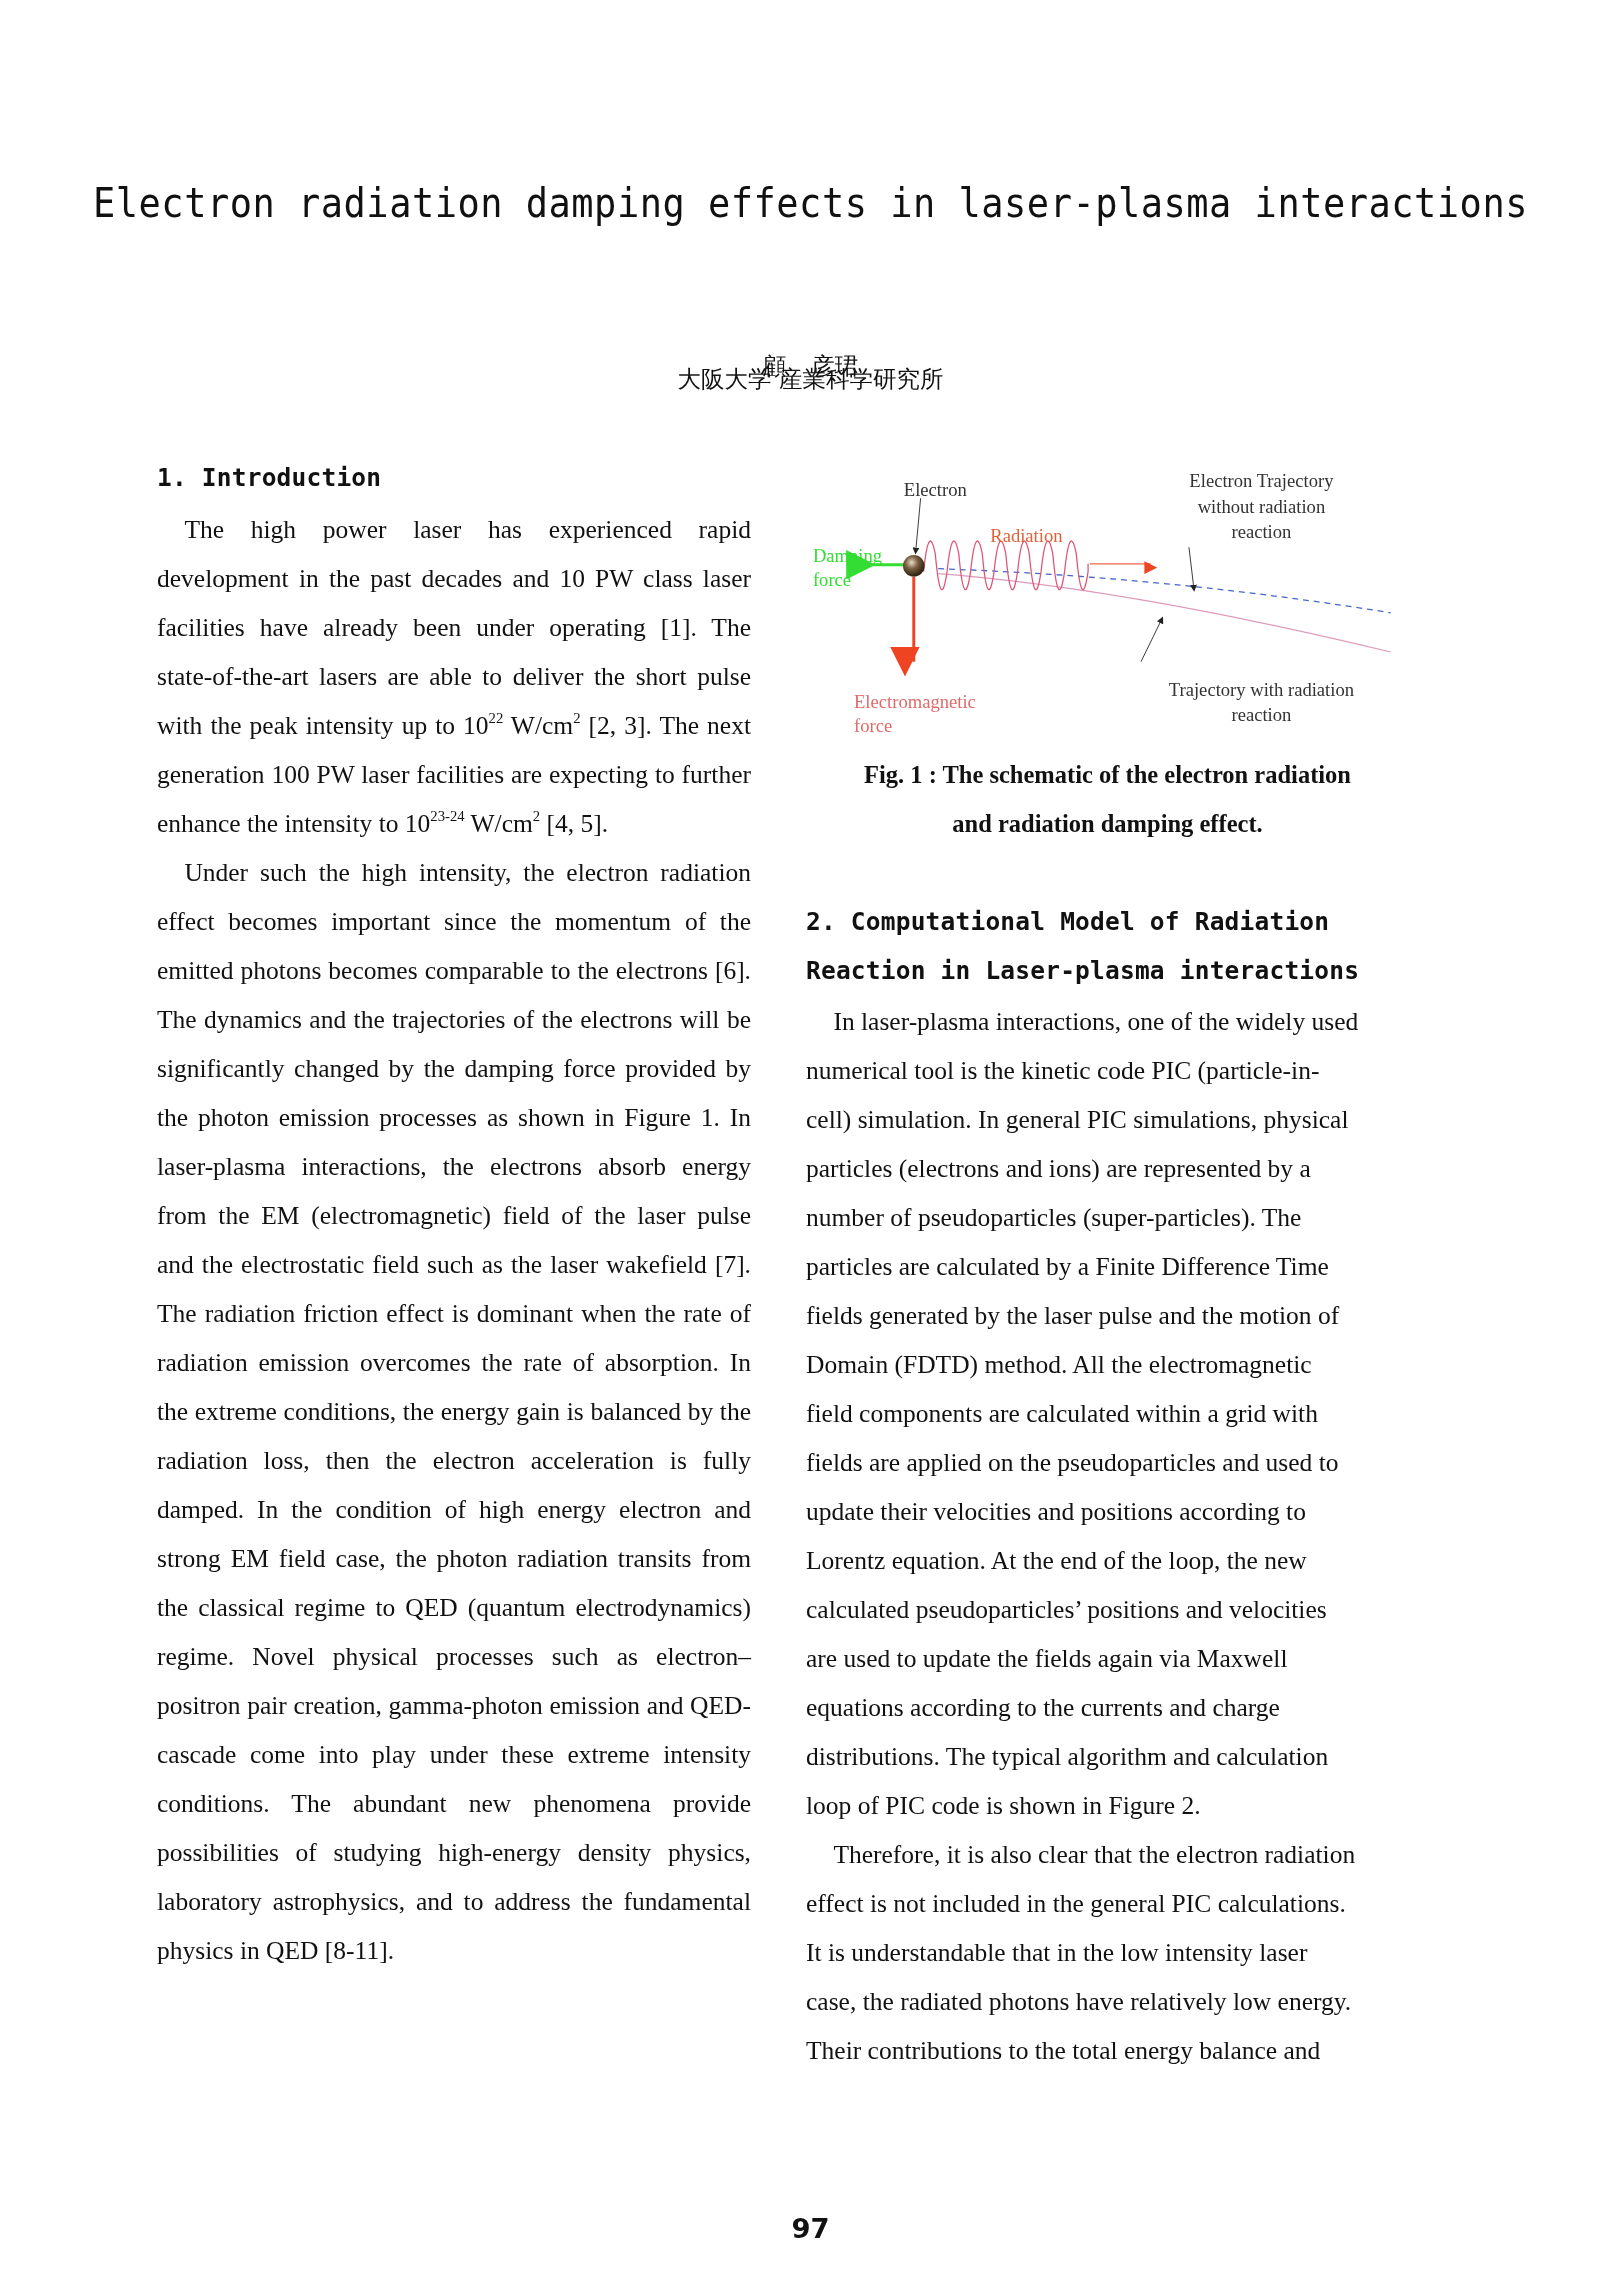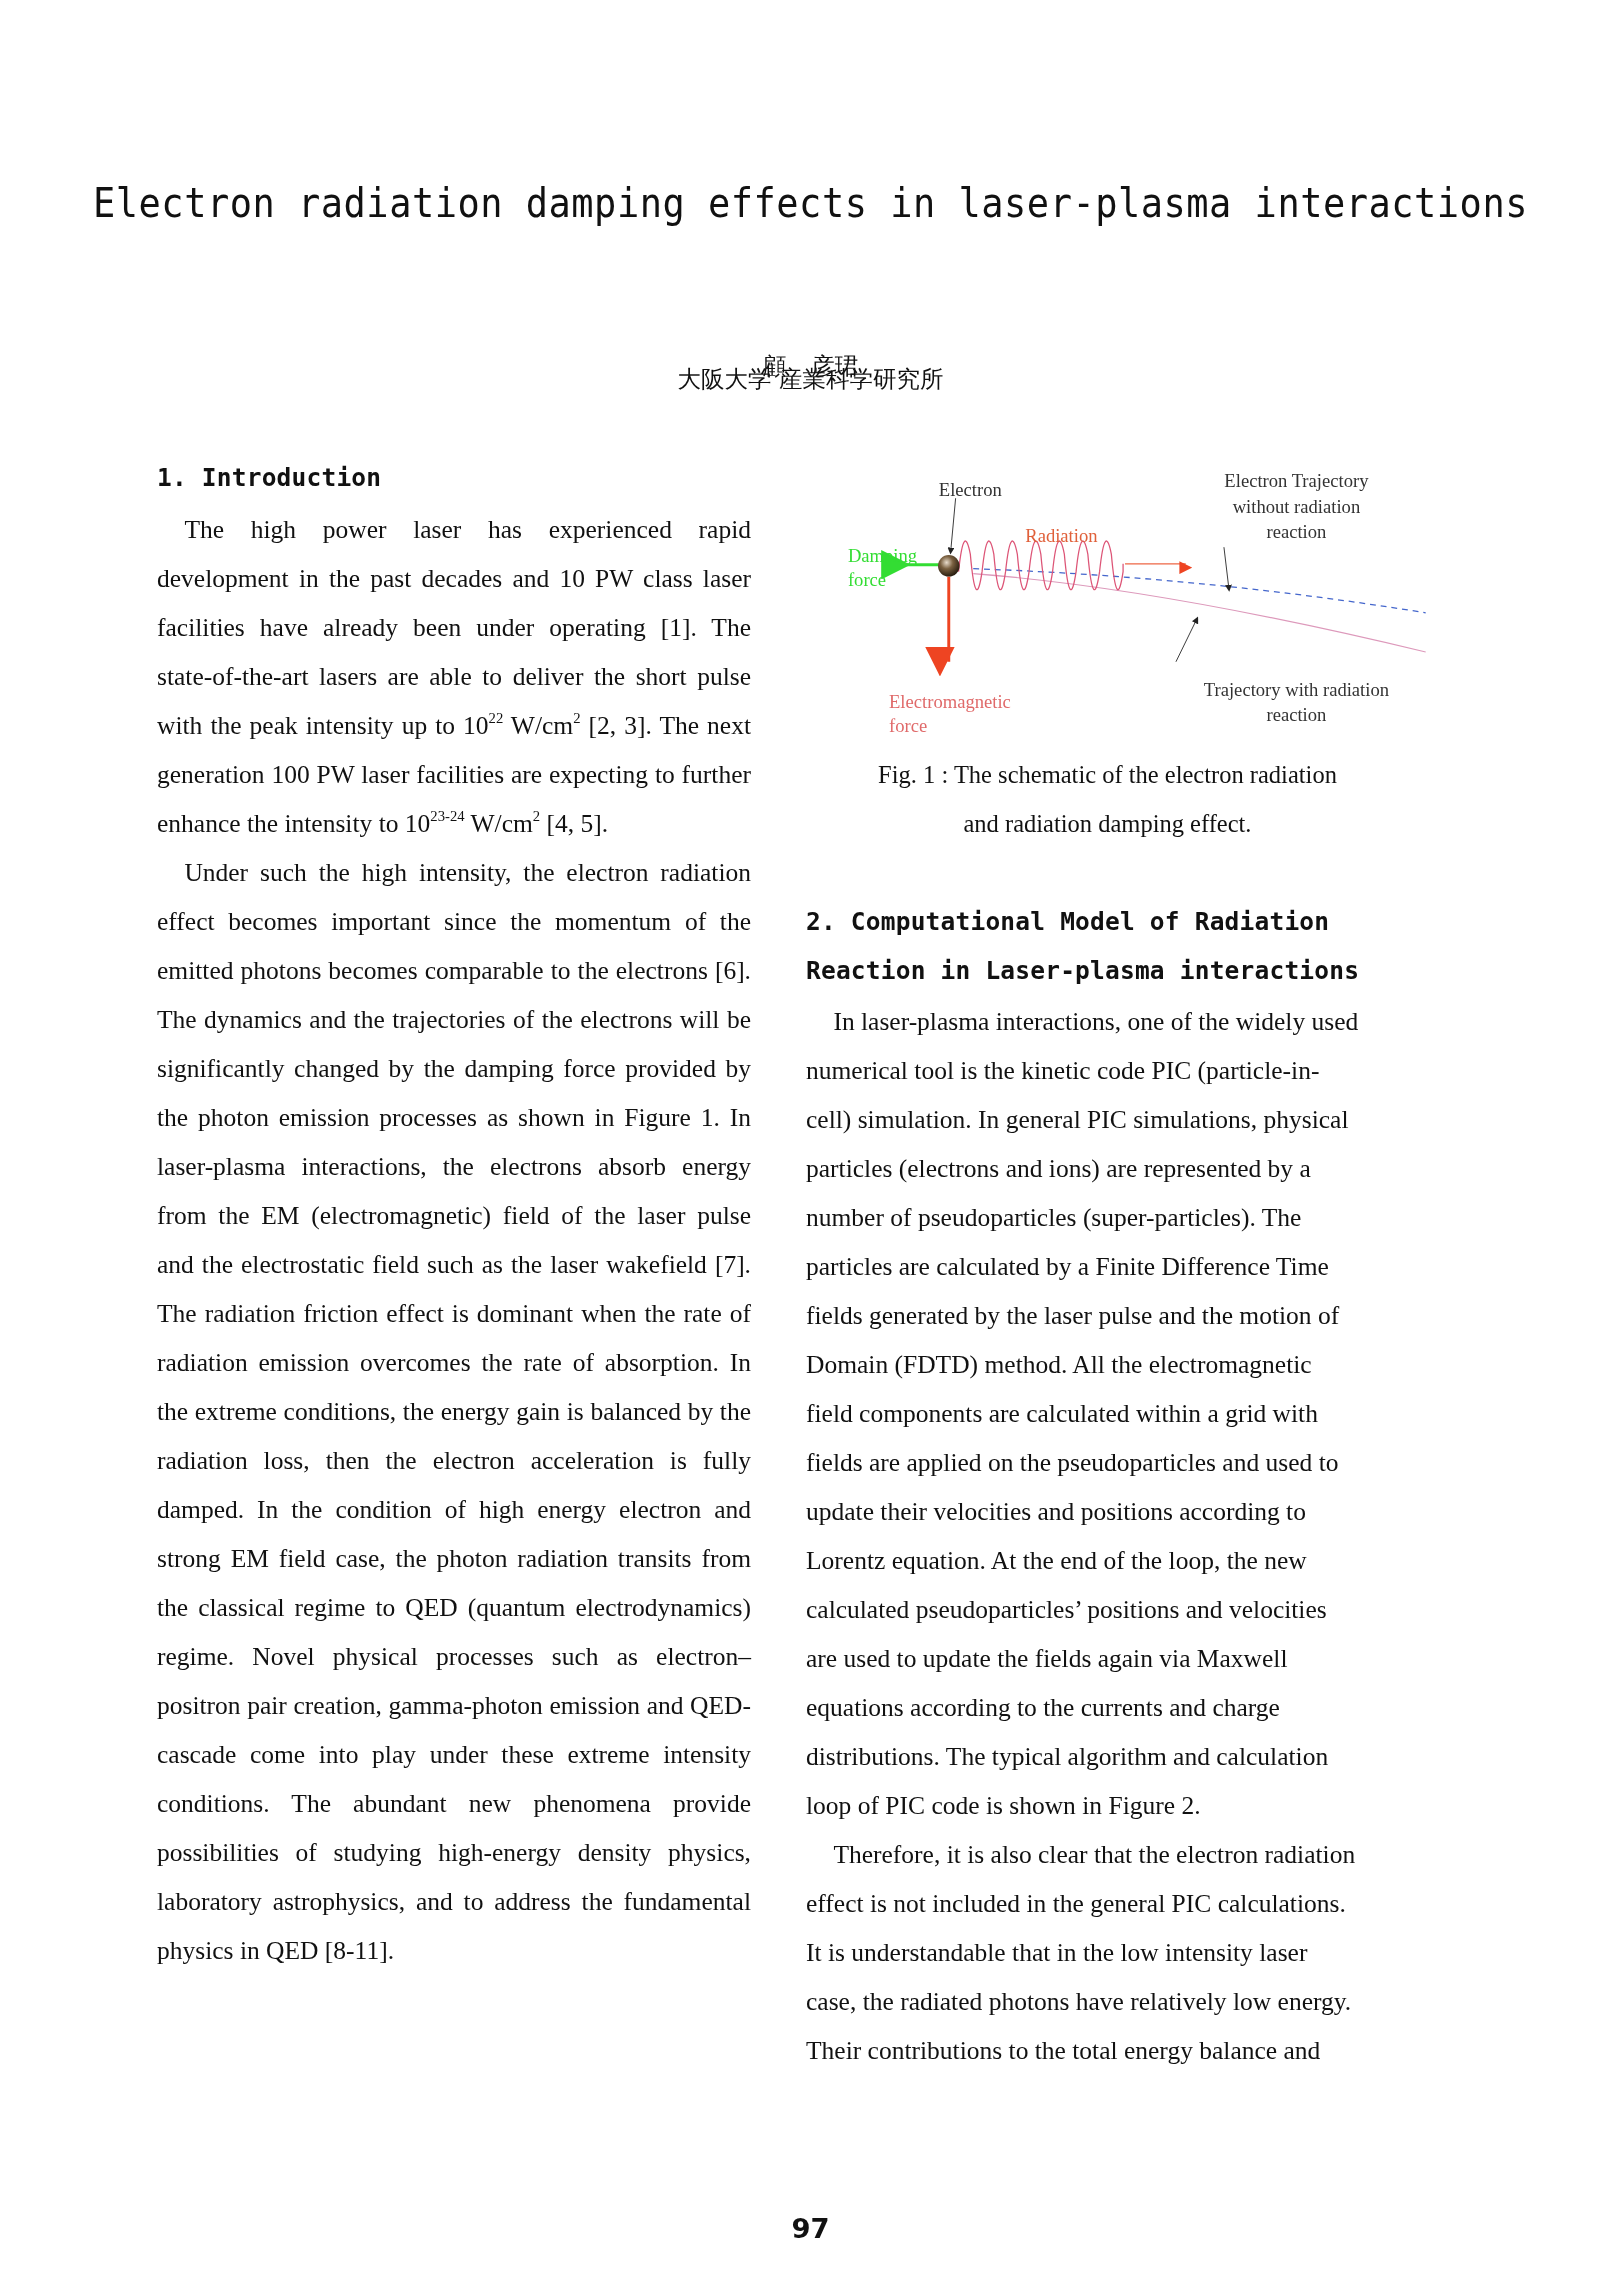--- a/index.html
+++ b/index.html
@@ -24,24 +24,24 @@
     font-size: 25.5px; line-height: 49px;
   }
   .col p { margin: 0; }
   .col-left { left: 157px; width: 594px; top: 505px; font-family: Liberation Serif, serif; }
   .col-left p { text-align: justify; }
   .col-right { left: 806px; width: 600px; top: 997px; }
   .indent { text-indent: 27.4px; }
   sup { font-size: 14.7px; line-height: 0; vertical-align: 10.8px; }
   .caption {
     position: absolute; left: 794px; width: 627px; top: 750px; text-align: center;
-    font-family: "Liberation Serif", "DejaVu Serif", serif; font-weight: normal;
+    font-family: "Liberation Serif", "DejaVu Serif", serif; font-weight: bold;
     font-size: 24.5px; line-height: 49px;
   }
-  .figure { position: absolute; left: 828px; top: 461px; width: 598px; height: 284px; }
+  .figure { position: absolute; left: 793px; top: 461px; width: 598px; height: 284px; }
   .figure svg text { font-family: "Liberation Serif", "DejaVu Serif", serif; }
   .page-num {
     position: absolute; left: 0; width: 1621px; top: 2213px; text-align: center;
     font-family: "DejaVu Sans", sans-serif; font-weight: bold; font-size: 27.4px;
   }
 </style>
 </head>
 <body>
 
 <div class="title">Electron radiation damping effects in laser-plasma interactions</div>

